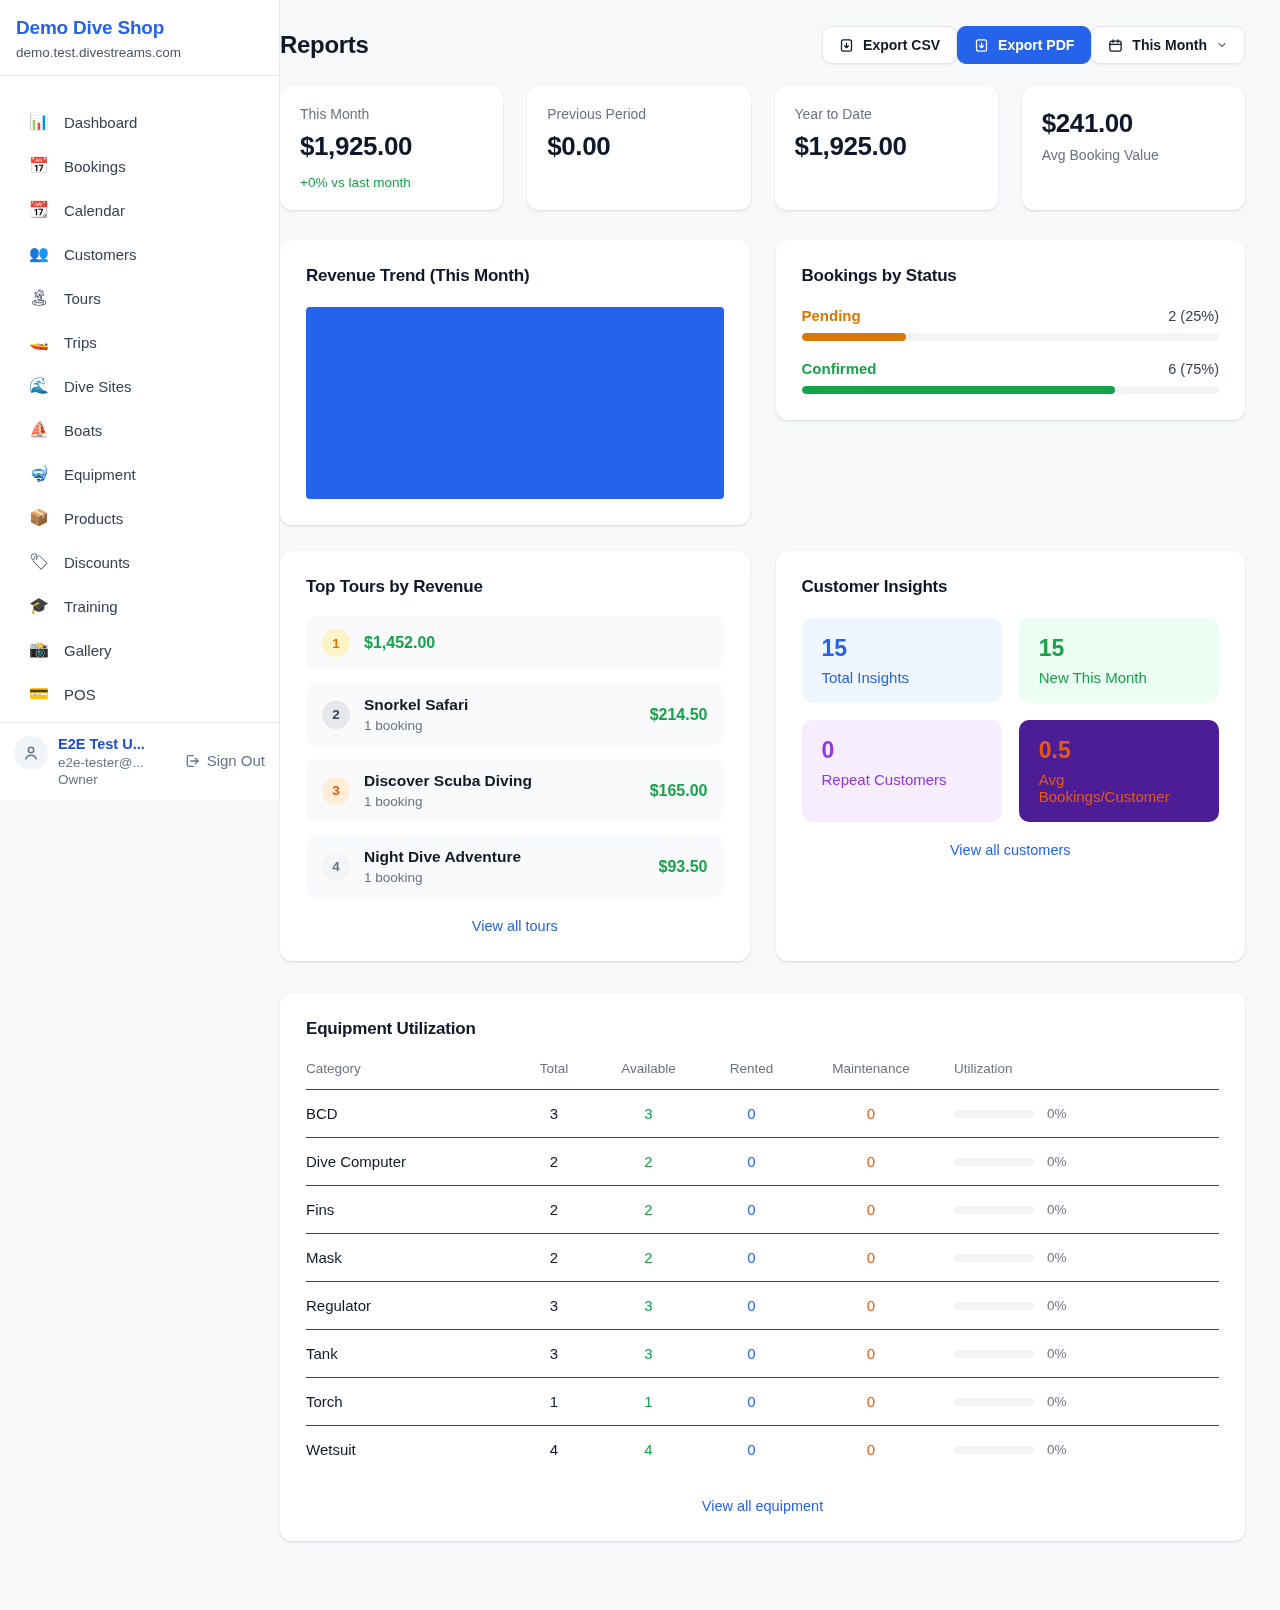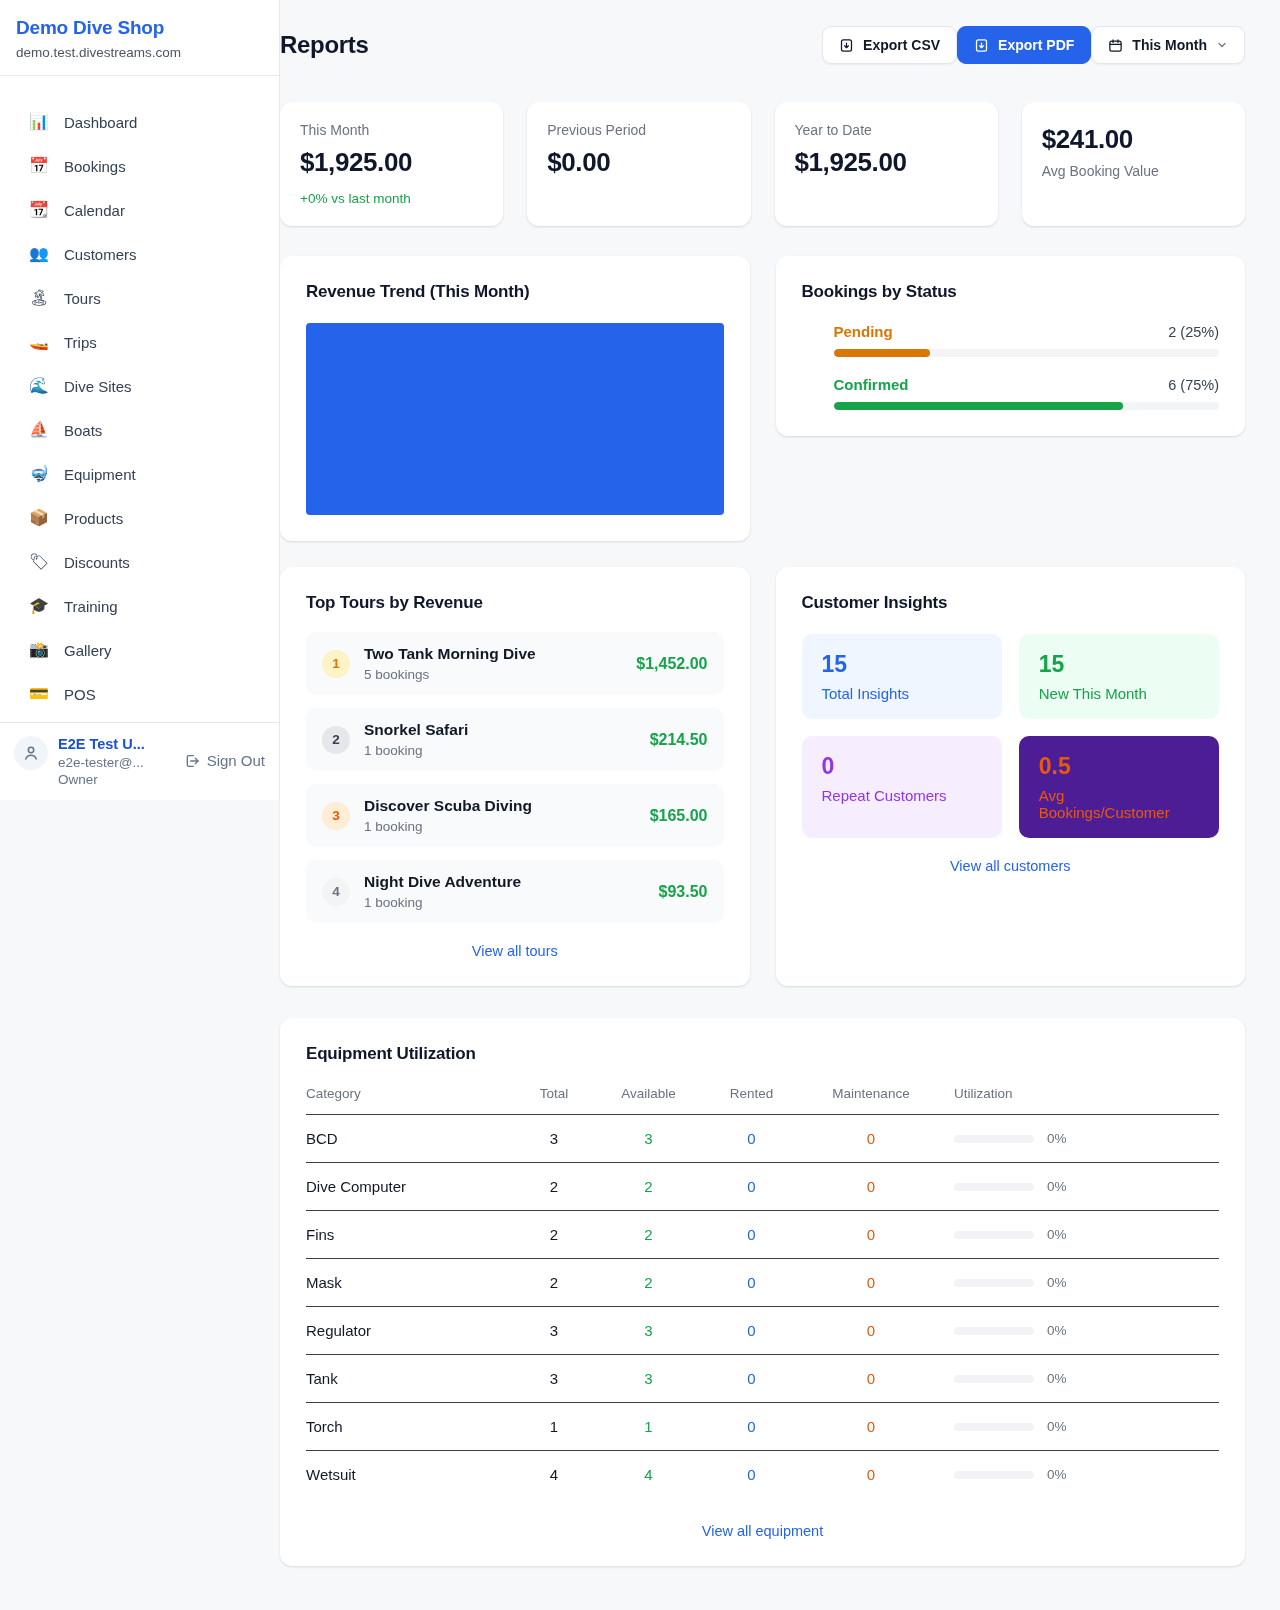--- a/index.html
+++ b/index.html
@@ -43,21 +43,21 @@
   .user-name { font-size:14.5px; font-weight:700; color:#1d4ed8; white-space:nowrap; }
   .user-email { font-size:13.5px; color:#64748b; margin-top:3px; white-space:nowrap; }
   .user-role { font-size:13.5px; color:#64748b; margin-top:2px; }
   .signout {
     background:none; border:none; color:#64748b; font-family:inherit;
     font-size:15px; display:flex; align-items:center; gap:7px;
     margin-top:16px; cursor:pointer; flex:none;
   }
   
   .main { margin-left:250px; padding:26px 35px 0 30px; }
-  .page-header { display:flex; justify-content:space-between; align-items:center; margin-bottom:38px; }
+  .page-header { display:flex; justify-content:space-between; align-items:center; margin-bottom:22px; }
   .page-title { font-size:24px; font-weight:800; color:#0f172a; letter-spacing:-0.3px; }
   .header-actions { display:flex; }
   .btn {
     height:38px; border-radius:9px; padding:0 16px; cursor:pointer;
     display:inline-flex; align-items:center; gap:9px;
     font-family:inherit; font-size:14px; font-weight:600;
   }
   .btn-outline { background:#fff; border:1px solid #e5e7eb; color:#111827; box-shadow:0 1px 2px rgba(16,24,40,.05); }
   .btn-primary { background:#2563eb; border:1px solid #2563eb; color:#fff; }
   .card {
@@ -71,21 +71,21 @@
   .stat-value { font-size:26px; font-weight:800; color:#0f172a; margin-top:9px; letter-spacing:-0.4px; }
   .stat-sub { font-size:13.5px; color:#16a34a; font-weight:500; margin-top:13px; }
   .stat-sub:empty { display:none; }
   .stat-card.reverse .stat-label { order:2; margin-top:8px; }
   .stat-card.reverse .stat-value { order:1; margin-top:2px; }
   
   .row2 { display:grid; grid-template-columns:1fr 1fr; gap:26px; align-items:start; margin-bottom:26px; }
   .panel { padding:26px; }
   .panel-title { font-size:17px; font-weight:700; color:#0f172a; letter-spacing:-0.2px; }
   .chart-block { margin-top:21px; height:192px; border-radius:4px; }
-  .status-list { margin-top:21px;margin-left:32px; }
+  .status-list { margin-top:21px; }
   .status-item + .status-item { margin-top:19px; }
   .status-head { display:flex; justify-content:space-between; align-items:center; margin-bottom:9px; }
   .status-label { font-size:15px; font-weight:600; }
   .status-value { font-size:14.5px; color:#374151; }
   .track { height:8px; background:#f3f4f6; border-radius:999px; overflow:hidden; }
   .fill { height:100%; border-radius:999px; }
   
   .row3 { display:grid; grid-template-columns:1fr 1fr; gap:26px; margin-bottom:32px; }
   .tour-list { margin-top:19px; }
   .tour-row {
@@ -331,24 +331,20 @@
     </section>
   </div>
 
   <div class="row3">
     <section class="card panel">
       <h2 class="panel-title">Top Tours by Revenue</h2>
       <div class="tour-list">
 
       <div class="tour-row">
             <span class="rank" style="background: rgb(254, 243, 199); color: rgb(217, 119, 6);">1</span>
-            <span class="tour-info">
-              <span class="tour-name" style="display:block">Two Tank Morning Dive</span>
-              <span class="tour-sub" style="display:block">5 bookings</span>
-            </span>
             <span class="tour-amount">$1,452.00</span>
           </div>
           <div class="tour-row">
             <span class="rank" style="background: rgb(229, 231, 235); color: rgb(55, 65, 81);">2</span>
             <span class="tour-info">
               <span class="tour-name" style="display:block">Snorkel Safari</span>
               <span class="tour-sub" style="display:block">1 booking</span>
             </span>
             <span class="tour-amount">$214.50</span>
           </div>

